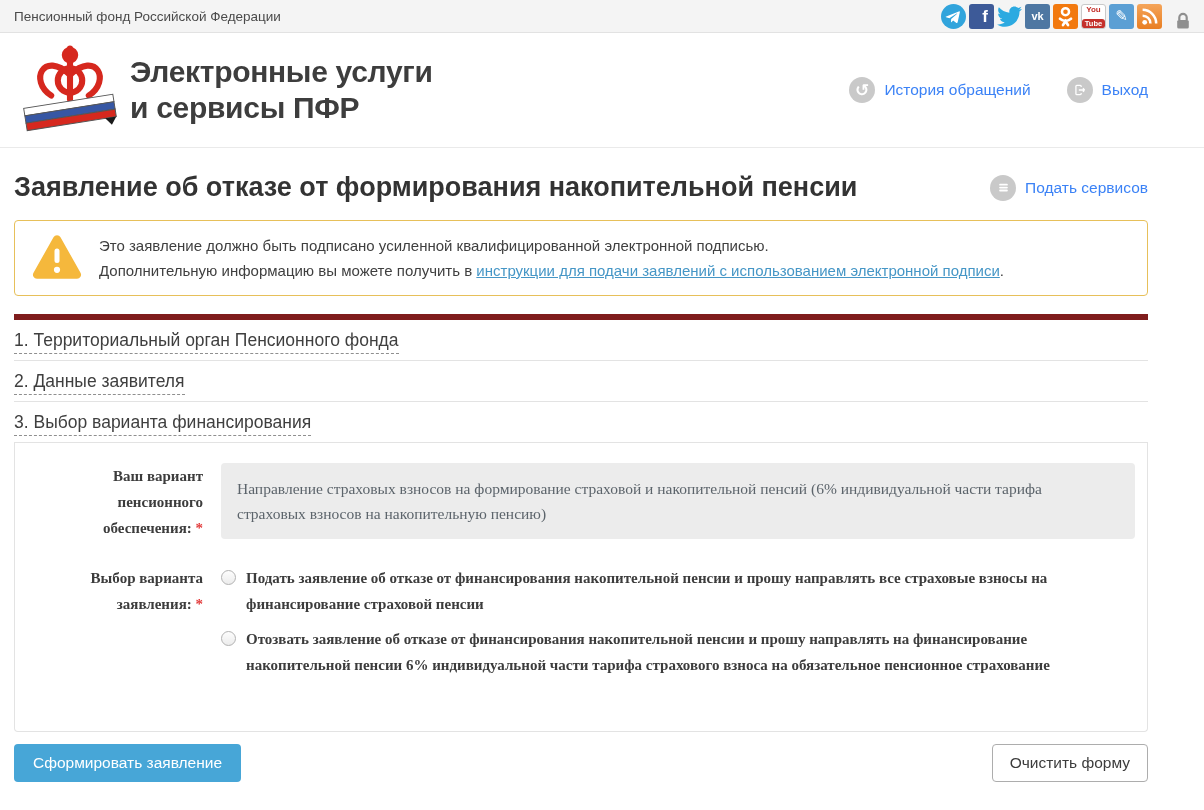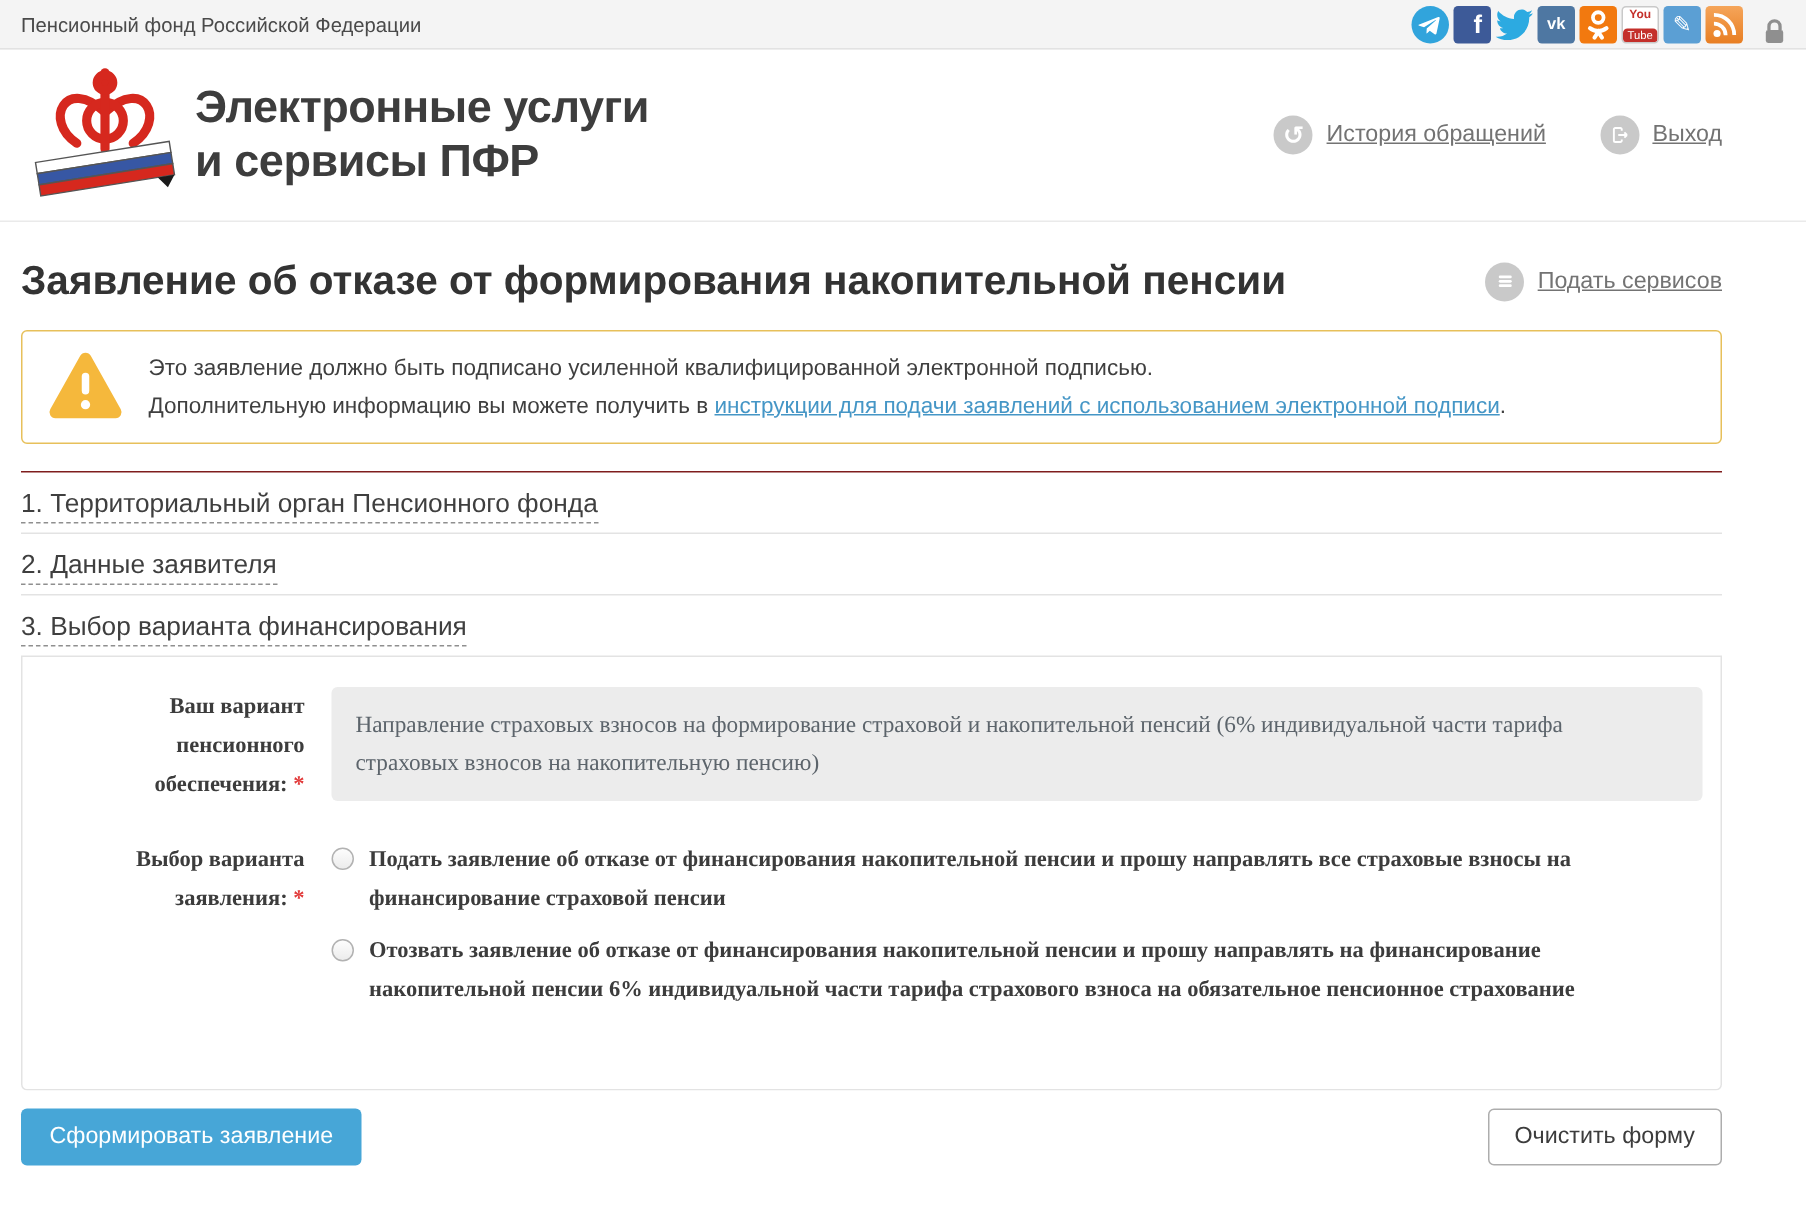--- a/index.html
+++ b/index.html
@@ -23,34 +23,34 @@
     display:flex; align-items:center; justify-content:center;
     overflow:hidden; cursor:pointer; position:relative;
   }
   .s-tg { background:#31a4dc; border-radius:50%; }
   .s-fb { background:#3d5a98; color:#fff; font-weight:bold; font-size:17px; align-items:flex-end; justify-content:flex-end; padding:0 6px 0 0; line-height:24px;}
   .s-tw { background:transparent; }
   .s-vk { background:#4e77a2; color:#fff; font-weight:bold; font-size:11px; }
   .s-ok { background:#f2790f; }
   .s-yt { background:#fff; border:1px solid #c9c9c9; flex-direction:column; gap:4px; }
   .s-yt .yt-you { color:#c4302b; font-size:8px; font-weight:bold; line-height:9px; margin-top:2px; }
-  .s-yt .yt-tube { background:#c4302b; color:#fff; font-size:7.5px; font-weight:normal; border-radius:3px; padding:0 3px; line-height:10px; margin-top:1px; }
+  .s-yt .yt-tube { background:#c4302b; color:#fff; font-size:7.5px; font-weight:bold; border-radius:3px; padding:0 3px; line-height:10px; margin-top:1px; }
   .s-lj { background:#5b9fd4; color:#fff; font-size:15px; }
   .s-rss { background:linear-gradient(#f5a55a,#e87e22); }
 
   
   .header {
     height:115px; border-bottom:1px solid #eaeaea;
     display:flex; align-items:center; padding:0 56px 0 22px;
   }
   .brand { display:flex; align-items:center; gap:12px; }
   .brand-title { font-size:30px; font-weight:bold; color:#3d3d3d; line-height:36px; letter-spacing:-0.3px; }
   .hdr-links { margin-left:auto; display:flex; align-items:center; gap:36px; }
   .hdr-link { display:flex; align-items:center; gap:9px; text-decoration:none; }
-  .hdr-link span.lbl { color:#737373; font-size:15.5px; text-decoration:underline; }
+  .hdr-link span.lbl { color:#3b82f6; font-size:15.5px; }
   .gray-circle {
     width:26px; height:26px; border-radius:50%; background:#c9c9c9;
     display:flex; align-items:center; justify-content:center; flex-shrink:0;
     color:#fff; font-size:17px; font-weight:bold; line-height:1;
   }
 
   
   .title-row {
     display:flex; justify-content:space-between; align-items:center;
     margin:24px 56px 0 14px;
@@ -62,21 +62,21 @@
     margin:17px 56px 0 14px; border:1px solid #e7c05a; border-radius:4px;
     display:flex; align-items:center; padding:11px 20px 11px 0; background:#fff;
   }
   .warn-icon-box { width:84px; display:flex; justify-content:center; flex-shrink:0; }
   .warn-text { font-size:15px; line-height:25px; color:#3f3f3f; }
   .warn-link { color:#4596c6; text-decoration:underline; }
 
   
   .sections { margin:18px 56px 0 14px; }
   .section-row { padding:10px 0 9px; border-bottom:1px solid #e3e3e3; }
-  .section-row:first-child { border-top:1px solid #7f1d1d; }
+  .section-row:first-child { border-top:6px solid #7f1d1d; }
   .section-row .s-lbl {
     font-size:17.5px; color:#3f3f3f; cursor:pointer;
     border-bottom:1px dashed #8f8f8f; padding-bottom:3px;
   }
 
   
   .panel {
     margin:0 56px 0 14px;
     border:1px solid #e3e3e3; border-top:none; border-radius:0 0 4px 4px;
     padding:20px 12px 44px 16px;

